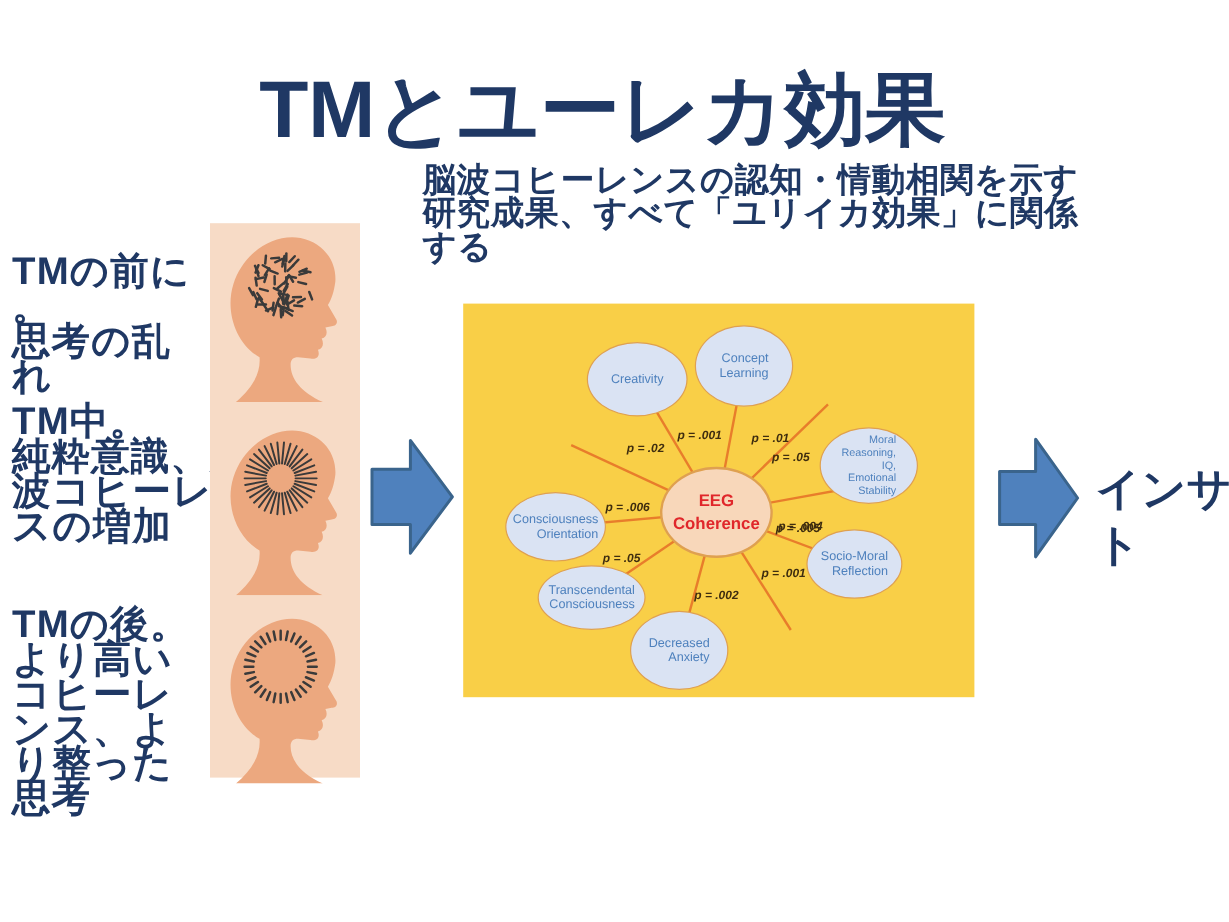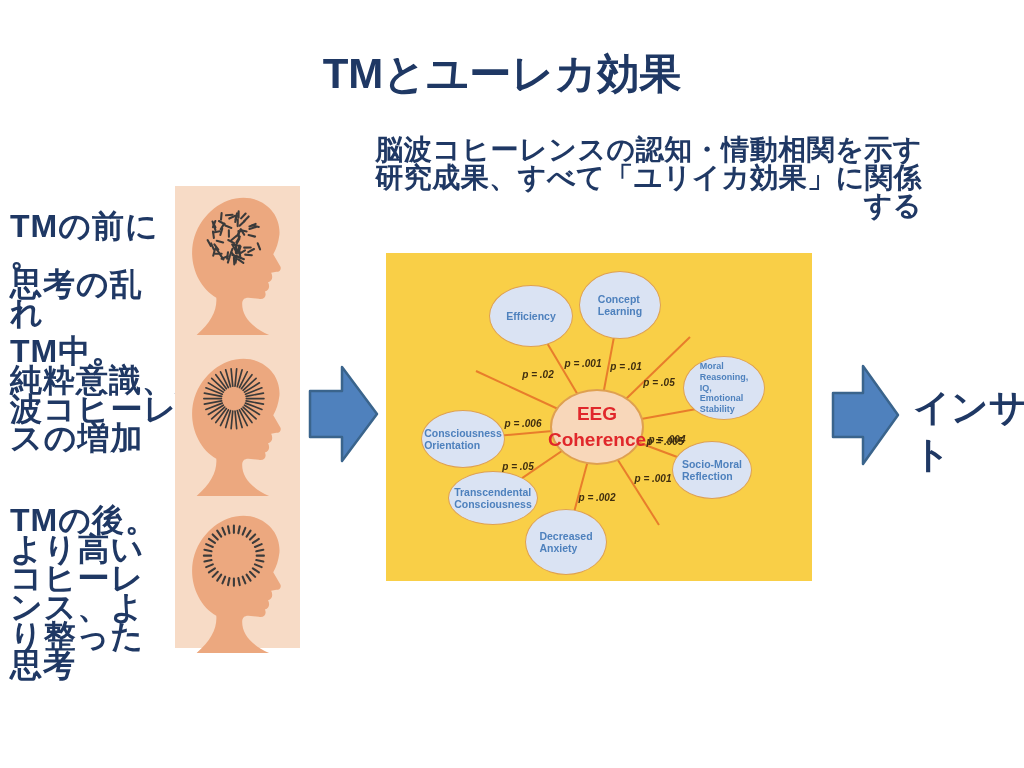--- a/index.html
+++ b/index.html
@@ -1,25 +1,25 @@
 <!DOCTYPE html>
 <html style="--navy: #1F3864; --yellow-panel: #F9CF47; --node-fill: #DAE3F3; --node-border: #DFA050; --node-text: #4E81BD; --line-orange: #E87D2B; --p-text: #3F2D0F; --center-fill: #F8D7BA; --center-text: #E0272B; --arrow-fill: #4F81BD; --arrow-border: #3A648C; --strip-bg: #F7DBC6; --head-fill: #ECA87F; --brain-marks: #3A3A3A;"><head>
 <meta charset="utf-8">
 <style>
   html,body{margin:0;padding:0;}
   body{width:1024px;height:768px;overflow:hidden;background:#fff;
        font-family:"Liberation Sans","DejaVu Sans",sans-serif;}
   .slide{position:relative;width:1024px;height:768px;background:#ffffff;overflow:hidden;}
 
   .title{position:absolute;top:46px;left:0;width:1004px;text-align:center;
-         font-size:42px;font-weight:bold;color:var(--navy,#1F3864);letter-spacing:0px;}
+         font-size:67px;font-weight:bold;color:var(--navy,#1F3864);letter-spacing:0px;}
 
   .subtitle{position:absolute;left:352px;top:136px;width:570px;
             font-size:28px;font-weight:bold;color:var(--navy,#1F3864);
-            line-height:28px;white-space:pre-line;letter-spacing:0.5px;text-align:right;}
+            line-height:28px;white-space:pre-line;letter-spacing:0.5px;}
 
   .note{position:absolute;left:10px;font-size:32px;font-weight:bold;
         color:var(--navy,#1F3864);line-height:29px;white-space:pre-line;letter-spacing:1px;}
   .note1{top:212px;}
   .note2{top:337px;}
   .note3{top:506px;}
 
   .strip{position:absolute;left:175px;top:186px;width:125px;height:462px;
          background:var(--strip-bg,#F7DBC6);}
   .head{position:absolute;left:5px;width:114px;height:145px;}
@@ -28,28 +28,28 @@
   .arrow{position:absolute;}
   .arrow-left{left:308px;top:361px;width:72px;height:106px;}
   .arrow-right{left:831px;top:359px;width:70px;height:112px;}
 
   .panel{position:absolute;left:386px;top:253px;width:426px;height:328px;
          background:var(--yellow-panel,#F9CF47);}
   .panel svg.lines{position:absolute;left:0;top:0;width:426px;height:328px;}
 
   .node{position:absolute;border-radius:50%;background:var(--node-fill,#DAE3F3);
         border:1px solid var(--node-border,#DFA050);color:var(--node-text,#4E81BD);
-        display:flex;align-items:center;justify-content:center;text-align:left;
-        font-size:10.5px;font-weight:bold;line-height:1.18;white-space:pre-line;
+        display:flex;align-items:center;justify-content:center;text-align:right;
+        font-size:10.5px;font-weight:normal;line-height:1.18;white-space:pre-line;
         box-sizing:border-box;}
   .node.small{font-size:9px;line-height:1.2;}
   .centernode{position:absolute;border-radius:50%;background:var(--center-fill,#F8D7BA);
         border:2px solid var(--node-border,#DFA050);color:var(--center-text,#E0272B);
         display:flex;align-items:center;justify-content:center;text-align:center;
-        font-size:19px;font-weight:bold;line-height:1.35;white-space:pre-line;
+        font-size:14px;font-weight:bold;line-height:1.35;white-space:pre-line;
         box-sizing:border-box;}
   .plabel{position:absolute;transform:translate(-50%,-50%);font-size:10px;
         font-weight:bold;font-style:italic;color:var(--p-text,#3F2D0F);white-space:nowrap;}
 
   .insight{position:absolute;left:913px;top:384px;width:153px;
            font-size:37px;font-weight:600;color:var(--navy,#1F3864);
            line-height:47px;word-break:break-all;}
 </style>
 </head>
 <body>
@@ -237,25 +237,25 @@
         <line x1="211" y1="174" x2="234" y2="52" stroke="#E87D2B" stroke-width="2"></line>
         <line x1="211" y1="174" x2="304" y2="84" stroke="#E87D2B" stroke-width="2"></line>
         <line x1="211" y1="174" x2="338" y2="151" stroke="#E87D2B" stroke-width="2"></line>
         <line x1="211" y1="174" x2="326" y2="217" stroke="#E87D2B" stroke-width="2"></line>
         <line x1="211" y1="174" x2="273" y2="272" stroke="#E87D2B" stroke-width="2"></line>
         <line x1="211" y1="174" x2="180" y2="289" stroke="#E87D2B" stroke-width="2"></line>
         <line x1="211" y1="174" x2="107" y2="245" stroke="#E87D2B" stroke-width="2"></line>
         <line x1="211" y1="174" x2="77" y2="186" stroke="#E87D2B" stroke-width="2"></line>
         <line x1="211" y1="174" x2="90" y2="118" stroke="#E87D2B" stroke-width="2"></line>
       </svg>
-  <div class="node" style="left: 103px; top: 32px; width: 84px; height: 62px;">Efficiency</div>
+  <div class="node" style="left: 103px; top: 32px; width: 84px; height: 62px;">Creativity</div>
       <div class="plabel" style="left: 197px; top: 110px;">p = .001</div>
       <div class="node" style="left: 193px; top: 18px; width: 82px; height: 68px;">Concept
 Learning</div>
-      <div class="plabel" style="left: 240px; top: 113px;">p = .01</div>
+      <div class="plabel" style="left: 256px; top: 113px;">p = .01</div>
       <div class="plabel" style="left: 273px; top: 129px;">p = .05</div>
       <div class="node small" style="left: 297px; top: 103px; width: 82px; height: 64px;">Moral
 Reasoning,
 IQ,
 Emotional
 Stability</div>
       <div class="plabel" style="left: 279px; top: 157px; margin-top: 31px;">p = .005</div>
       <div class="node" style="left: 286px; top: 188px; width: 80px; height: 58px;">Socio-Moral
 Reflection</div>
       <div class="plabel" style="left: 281px; top: 186px;">p = .004</div>

